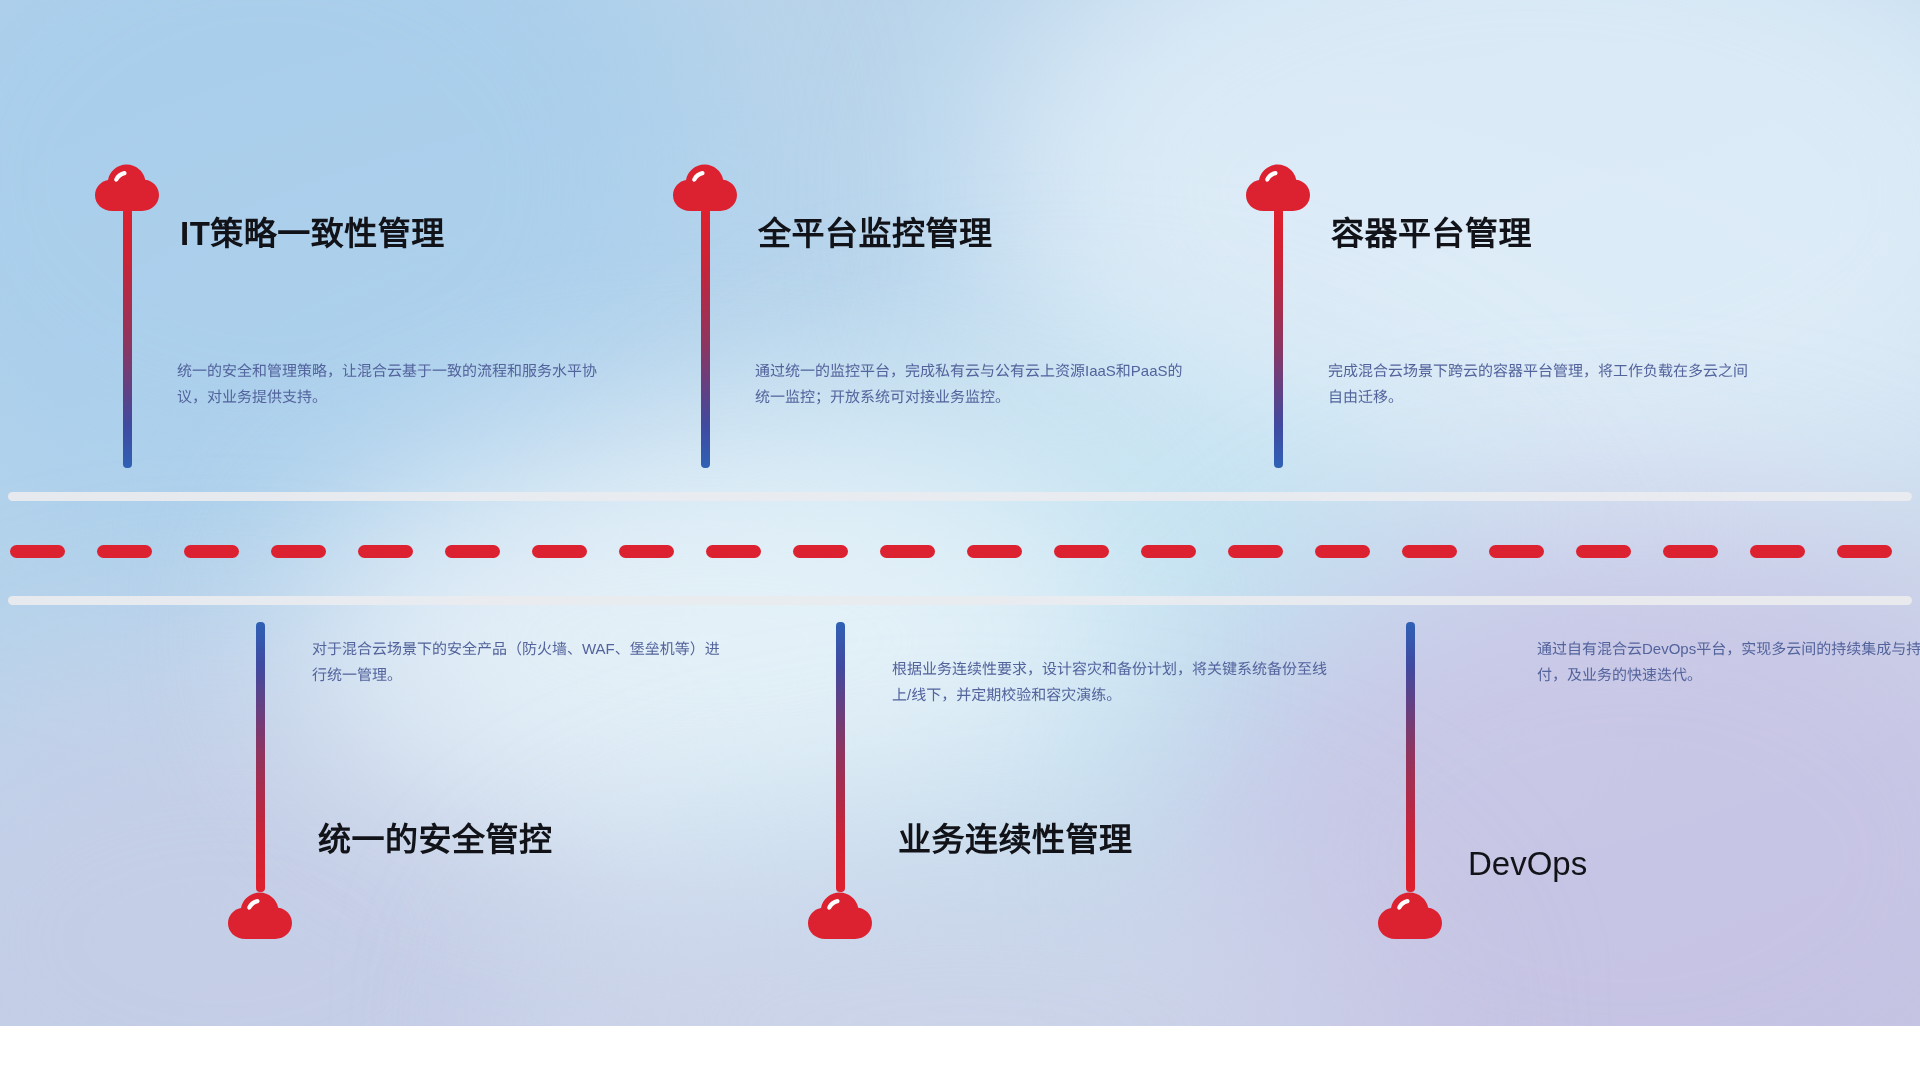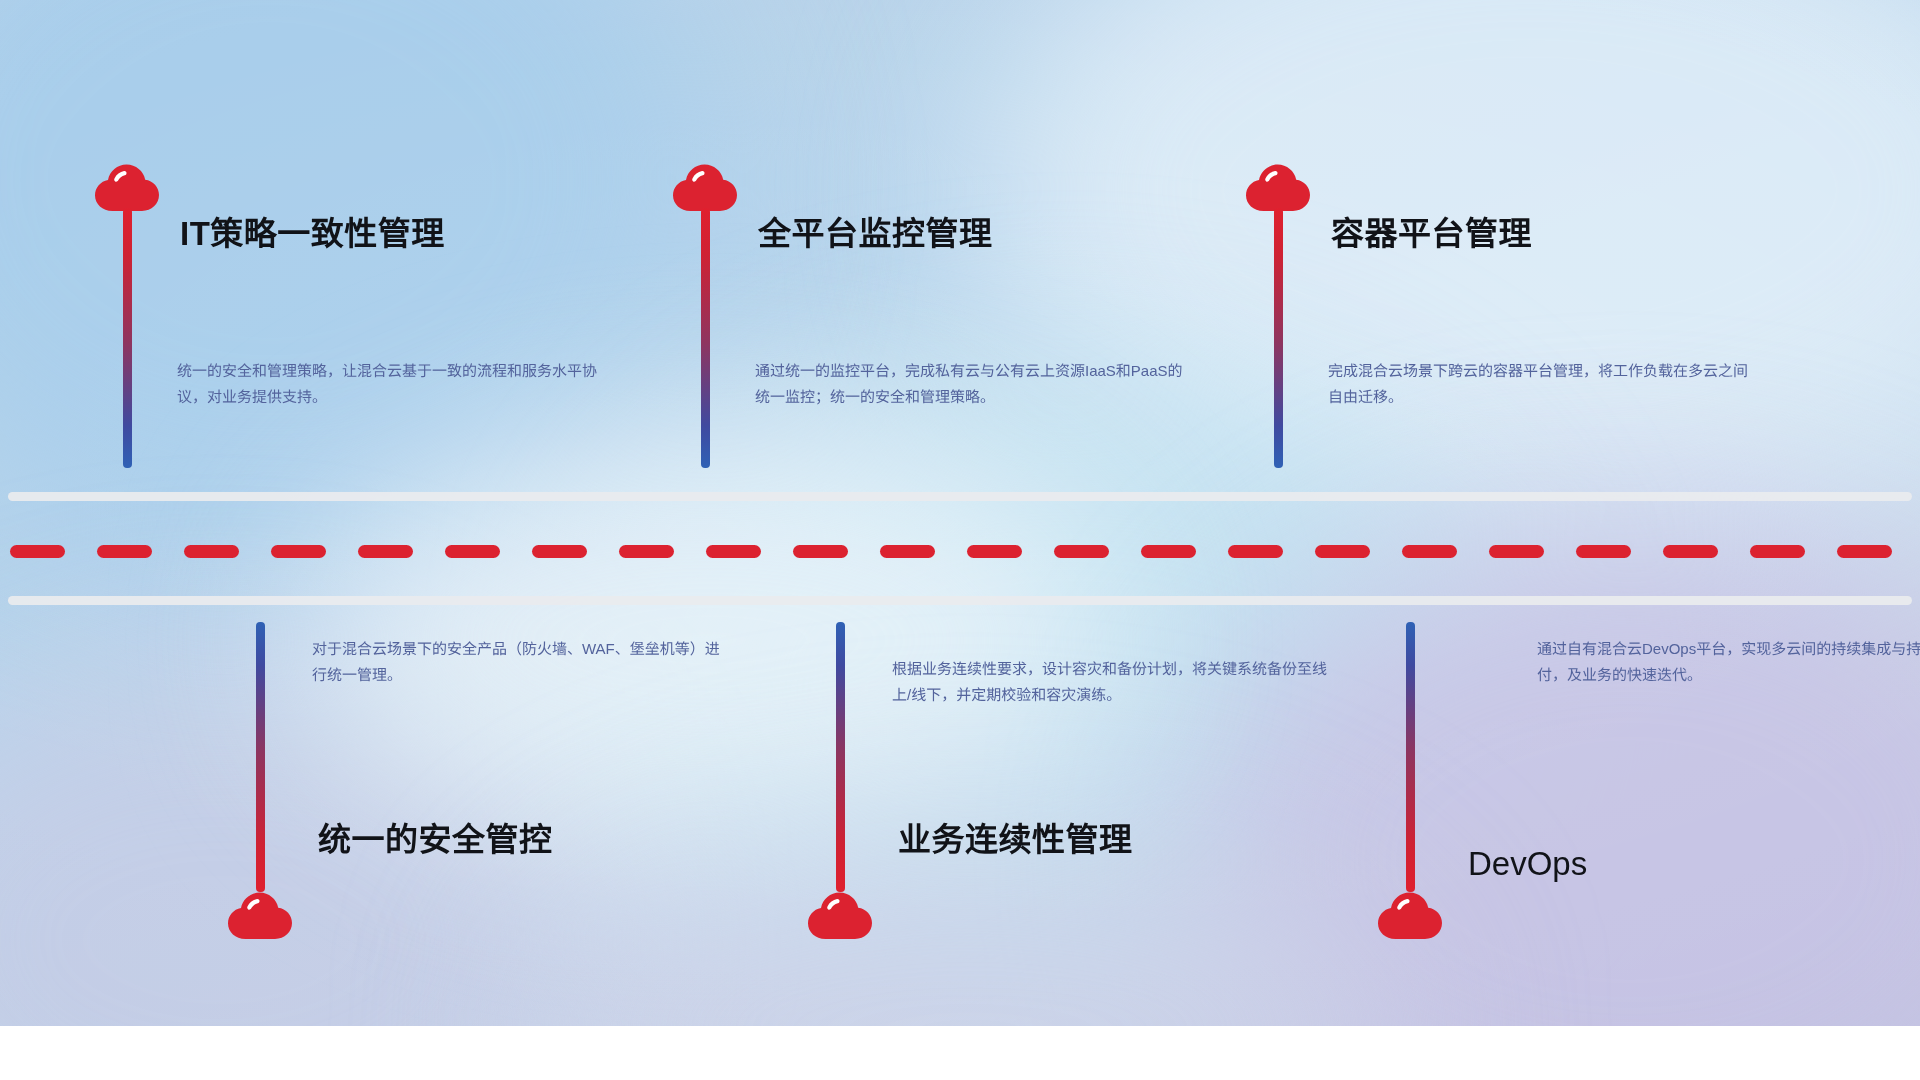--- a/index.html
+++ b/index.html
@@ -179,21 +179,21 @@
 
   <div class="col">
     <div class="cloud" style="left:670px; top:160px;">
       <svg viewBox="0 0 72 52" xmlns="http://www.w3.org/2000/svg">
         <path fill="#dc2230" d="M20.5 51C10.3 51 3 43.9 3 35.2c0-7.5 5.5-13.9 13-15.2C17.6 11.3 25.3 4.6 34.6 4.6c9.2 0 17 6.6 18.6 15.2 7.9 0.9 13.8 7.4 13.8 15.3C67 44 59.5 51 50 51Z"></path>
         <path fill="#ffffff" d="M22.6 18.2c1.9-3.6 5.3-6.2 9.4-7.1 1.2-0.3 2.3 0.5 2.5 1.6 0.2 1.2-0.5 2.3-1.7 2.6-3 0.7-5.4 2.6-6.7 5.2-0.6 1.1-1.9 1.5-2.9 0.9-1.1-0.6-1.3-2.1-0.6-3.2Z"></path>
       </svg>
     </div>
     <div class="stem down" style="left:701px; top:208px; height:260px;"></div>
     <div class="heading" style="left:758px; top:216px;">全平台监控管理</div>
-    <div class="body wide" style="left:755px; top:358px;">通过统一的监控平台，完成私有云与公有云上资源IaaS和PaaS的统一监控；统一的安全和管理策略。</div>
+    <div class="body wide" style="left:755px; top:358px;">通过统一的监控平台，完成私有云与公有云上资源IaaS和PaaS的统一监控；开放系统可对接业务监控。</div>
   </div>
 
   <div class="col">
     <div class="cloud" style="left:1243px; top:160px;">
       <svg viewBox="0 0 72 52" xmlns="http://www.w3.org/2000/svg">
         <path fill="#dc2230" d="M20.5 51C10.3 51 3 43.9 3 35.2c0-7.5 5.5-13.9 13-15.2C17.6 11.3 25.3 4.6 34.6 4.6c9.2 0 17 6.6 18.6 15.2 7.9 0.9 13.8 7.4 13.8 15.3C67 44 59.5 51 50 51Z"></path>
         <path fill="#ffffff" d="M22.6 18.2c1.9-3.6 5.3-6.2 9.4-7.1 1.2-0.3 2.3 0.5 2.5 1.6 0.2 1.2-0.5 2.3-1.7 2.6-3 0.7-5.4 2.6-6.7 5.2-0.6 1.1-1.9 1.5-2.9 0.9-1.1-0.6-1.3-2.1-0.6-3.2Z"></path>
       </svg>
     </div>
     <div class="stem down" style="left:1274px; top:208px; height:260px;"></div>

